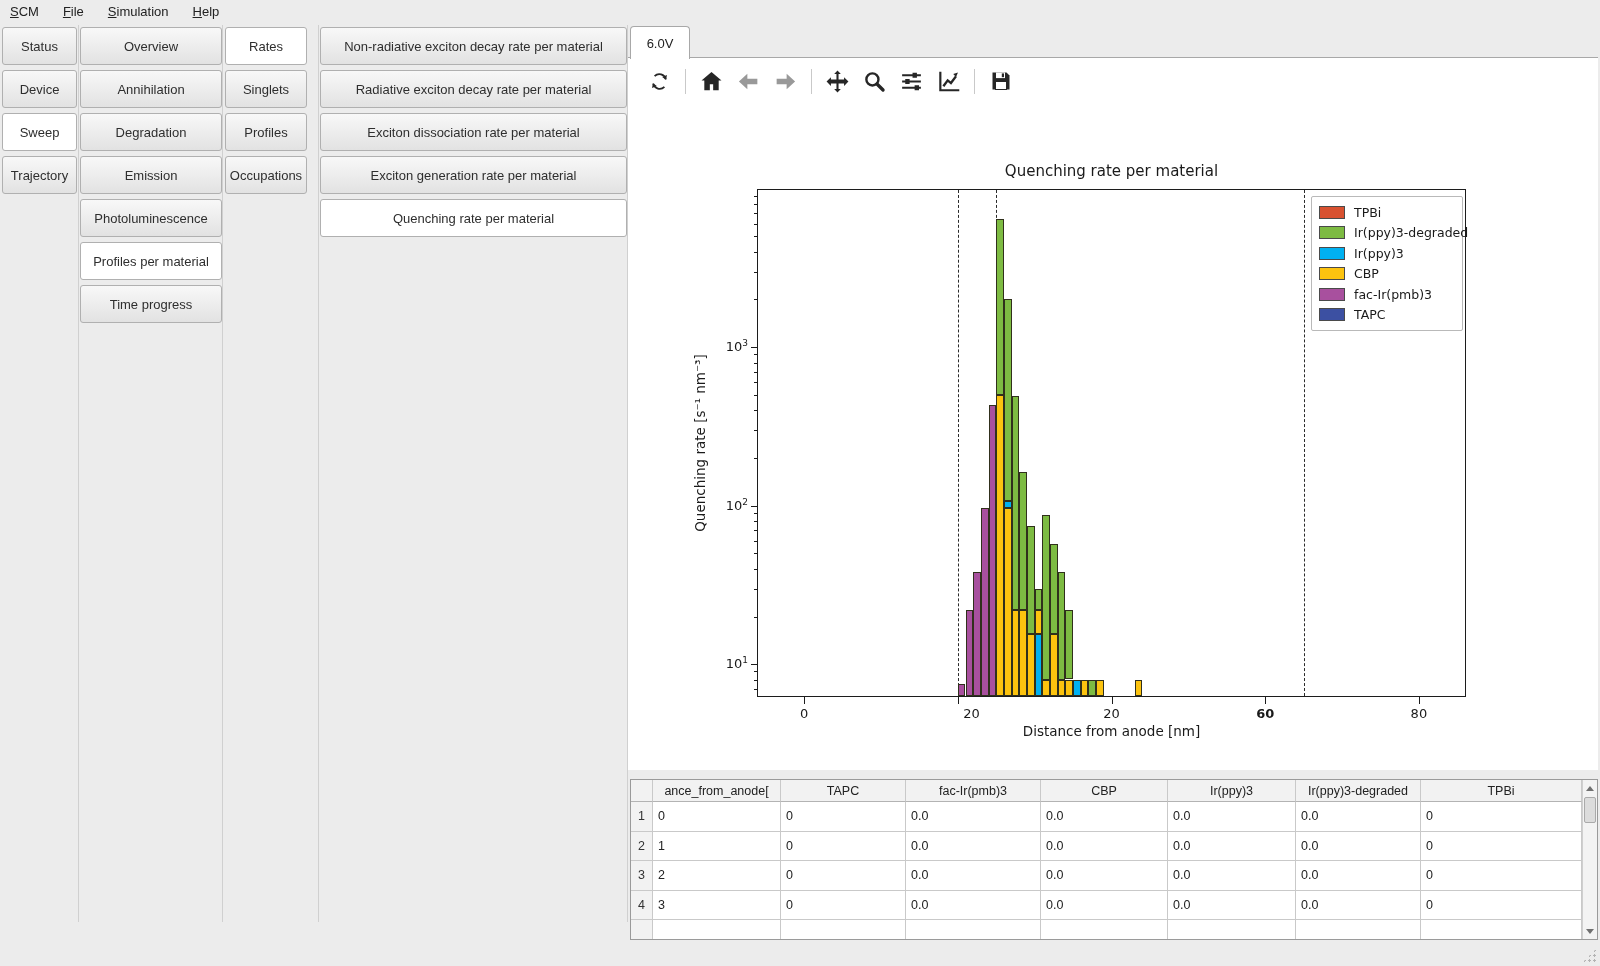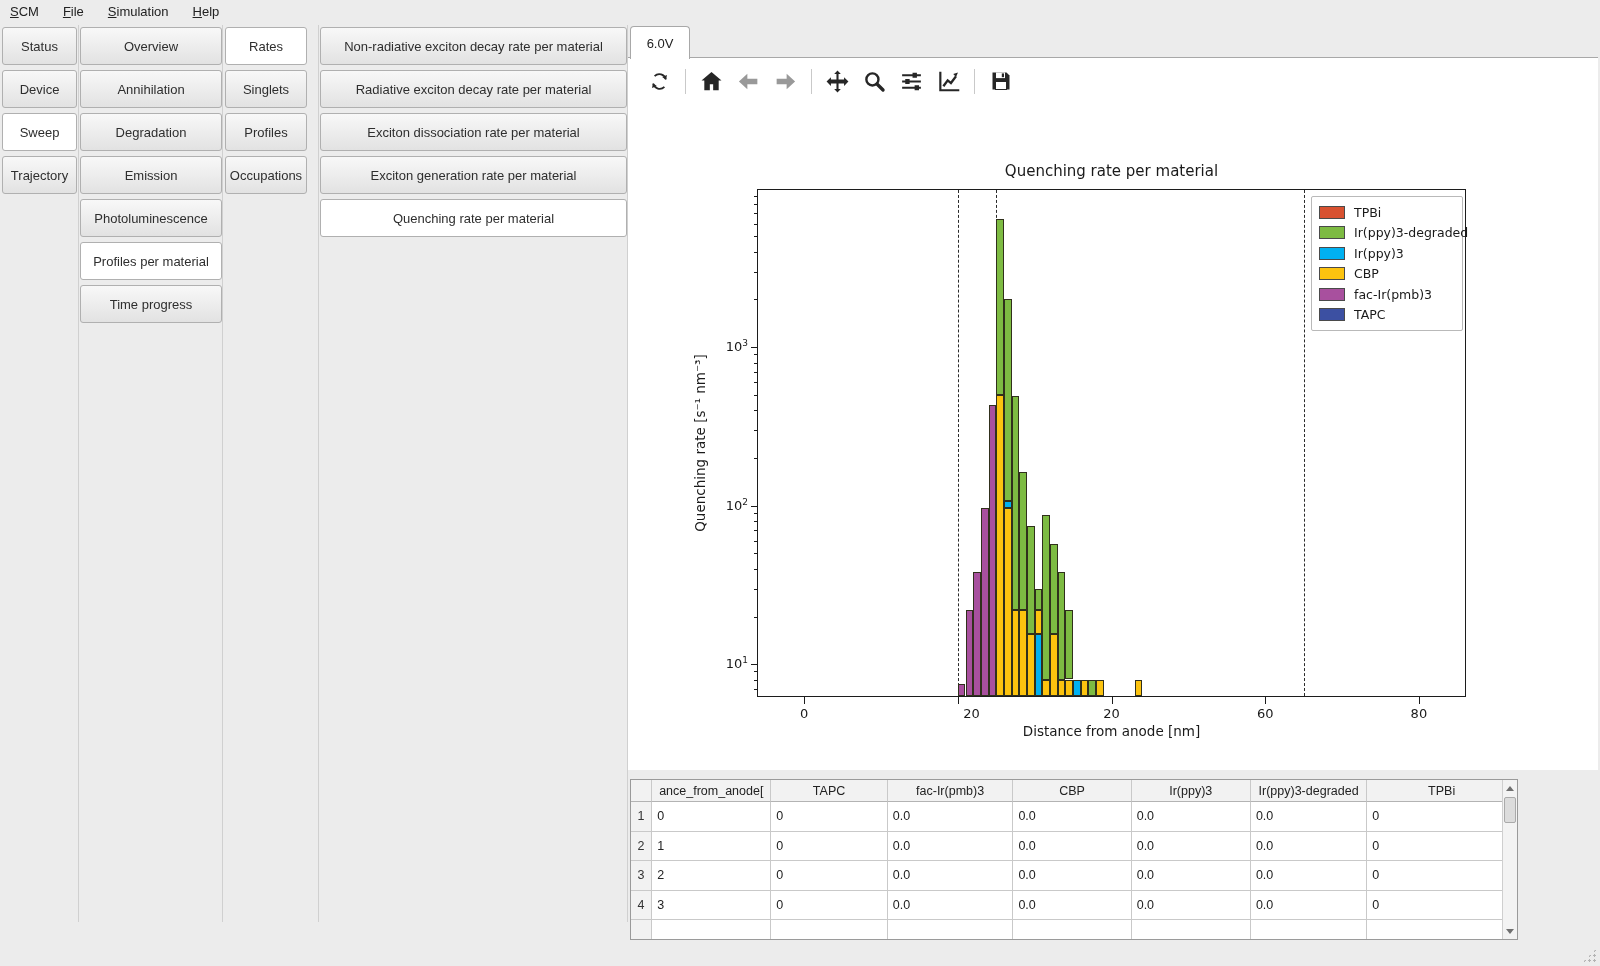--- a/index.html
+++ b/index.html
@@ -54,21 +54,21 @@
                 font-family:"DejaVu Sans",sans-serif;color:#1a1a1a}
   .axis-label-y{position:absolute;left:700px;top:443px;transform:translate(-50%,-50%) rotate(-90deg);
                 white-space:nowrap;font-size:13.5px;font-family:"DejaVu Sans",sans-serif;color:#1a1a1a}
   #legend{position:absolute;left:553px;top:6px;width:152px;background:#fff;border:1px solid #b9b9b9;
           border-radius:2px;padding:5px 7px;box-sizing:border-box;z-index:4}
   .lg-row{display:flex;align-items:center;height:20.5px;gap:9px}
   .lg-swatch{width:26px;height:13px;border:1px solid #4a4a4a;box-sizing:border-box;flex:none}
   .lg-label{font-size:12.5px;font-family:"DejaVu Sans",sans-serif;color:#1a1a1a;white-space:nowrap}
 
   
-  #dtable{position:absolute;left:630px;top:779px;width:888px;height:161px;background:#fff;
+  #dtable{position:absolute;left:630px;top:779px;width:968px;height:161px;background:#fff;
           border:1px solid #9a9a9a;box-sizing:border-box;overflow:hidden}
   .trow{display:flex;height:29.5px}
   .trow.thead{height:22px}
   .tcell{box-sizing:border-box;border-right:1px solid #c9c9c9;border-bottom:1px solid #c9c9c9;
          font-size:12.5px;padding:0 5px;display:flex;align-items:center;white-space:nowrap;overflow:hidden;background:#fff}
   .thead .tcell{background:#f2f2f2;justify-content:center;border-bottom:1px solid #b3b3b3;font-size:12.5px}
   .tcell.rn{background:#f2f2f2;justify-content:center;color:#333}
   #tsb{position:absolute;right:0;top:0;width:15px;height:100%;background:#f3f3f3;border-left:1px solid #cfcfcf;box-sizing:border-box}
   .sb-btn{position:absolute;left:0;width:14px;height:16px;display:flex;align-items:center;justify-content:center}
   .tri-up{width:0;height:0;border-left:4px solid transparent;border-right:4px solid transparent;border-bottom:5px solid #707070}
@@ -286,21 +286,21 @@
     <div class="ytick minor" style="top: 23.2px;"></div>
     <div class="ytick minor" style="top: 14px;"></div>
     <div class="ytick minor" style="top: 5.9px;"></div>
     <div class="xtick" style="left: 46.1px;"></div>
     <div class="xtick-label" style="left: 24.1px;">0</div>
     <div class="xtick" style="left: 199.8px;"></div>
     <div class="xtick-label" style="left: 177.8px; text-align: right;">20</div>
     <div class="xtick" style="left: 353.5px;"></div>
     <div class="xtick-label" style="left: 331.5px;">20</div>
     <div class="xtick" style="left: 507.2px;"></div>
-    <div class="xtick-label" style="left: 485.2px;">60</div>
+    <div class="xtick-label" style="left: 485.2px; font-weight: bold;">60</div>
     <div class="xtick" style="left: 660.9px;"></div>
     <div class="xtick-label" style="left: 638.9px;">80</div>
   </div>
 <div class="axis-label-x">Distance from anode [nm]</div>
 <div class="axis-label-y">Quenching rate [s⁻¹ nm⁻³]</div>
 
 <div id="dtable">
   <div class="trow thead" id="thead">
       <div class="tcell rn" style="width: 22px;"></div>
       <div class="tcell" style="width: 128px;">ance_from_anode[</div>

